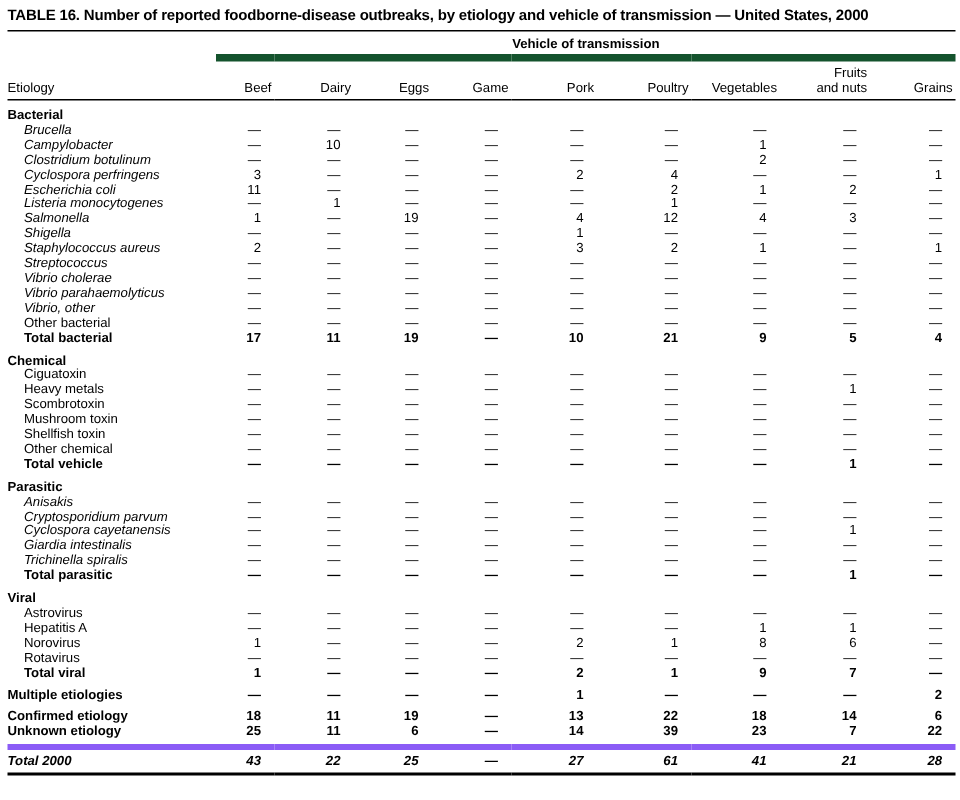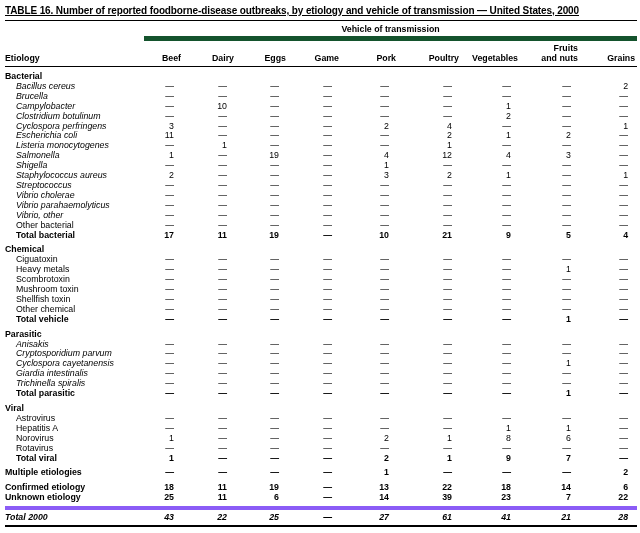--- a/index.html
+++ b/index.html
@@ -8,34 +8,33 @@
     color: #000;
     font-family: "Liberation Sans", "DejaVu Sans", sans-serif;
     -webkit-font-smoothing: antialiased;
   }
   .page { padding: 4px 3px 0 5px; width: 632px; }
 
   .title {
     font-size: 10px; font-weight: bold; white-space: nowrap;
     letter-spacing: -0.12px; padding: 1px 0 4px 0;
     border-bottom: 1.5px solid #000;
-    text-decoration: underline;
   }
 
   table { border-collapse: collapse; table-layout: fixed; width: 632px; }
   th, td { padding: 0; font-size: 8.8px; vertical-align: bottom; }
 
   .vot-row th {
     font-weight: bold; text-align: center;
     padding: 3px 0 2px 0; border-bottom: 5px solid #14532d;
   }
   .vot-row th.spacer { border-bottom: none; }
 
   .head-row th {
-    font-weight: bold; border-bottom: 1px solid #000;
+    font-weight: normal; border-bottom: 1px solid #000;
     padding-top: 3px; padding-bottom: 3px;
   }
   .head-row th.etio { text-align: left; }
   .head-row th.colhead { text-align: right; padding-right: 2px; }
   .head-row th.colhead div { line-height: 9.5px; }
 
   tbody td { line-height: 9.9px; height: 9.9px; }
   td.label { text-align: left; white-space: nowrap; }
   td.indent { padding-left: 11px; }
   td.num { text-align: right; padding-right: 9px; }
@@ -104,32 +103,20 @@
           <th class="colhead">
             <div>Grains</div>
           </th>
         </tr>
     </thead>
     <tbody id="table-body">
         <tr class="section-row">
           <td colspan="10">Bacterial</td>
         </tr>
         <tr>
-          <td class="label indent italic">Bacillus cereus</td>
-          <td class="num">—</td>
-          <td class="num">—</td>
-          <td class="num">—</td>
-          <td class="num">—</td>
-          <td class="num">—</td>
-          <td class="num">—</td>
-          <td class="num">—</td>
-          <td class="num">—</td>
-          <td class="num">2</td>
-        </tr>
-        <tr>
           <td class="label indent italic">Brucella</td>
           <td class="num">—</td>
           <td class="num">—</td>
           <td class="num">—</td>
           <td class="num">—</td>
           <td class="num">—</td>
           <td class="num">—</td>
           <td class="num">—</td>
           <td class="num">—</td>
           <td class="num">—</td>

